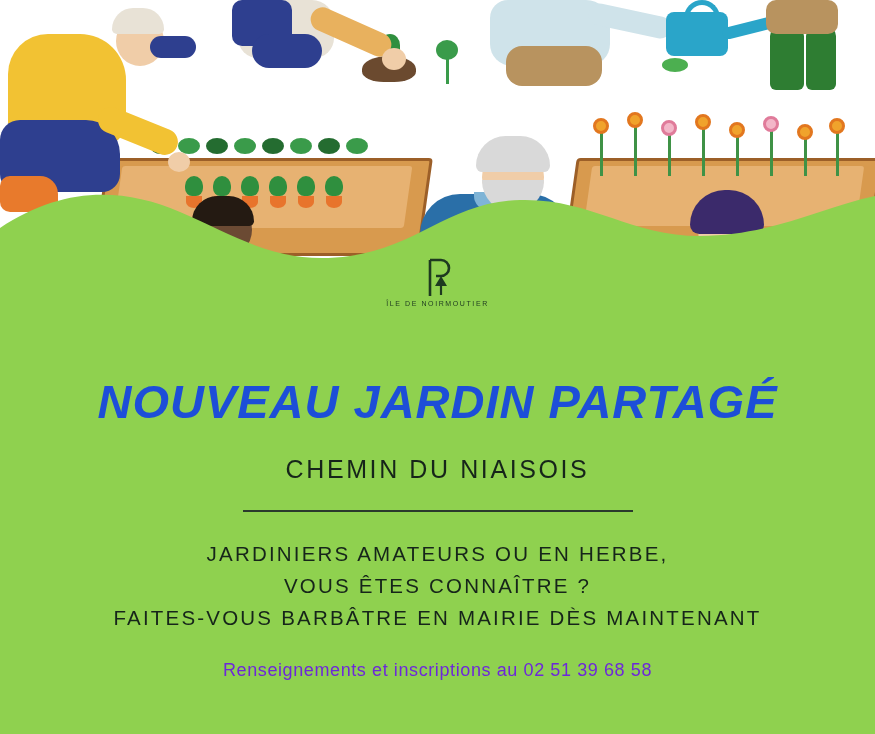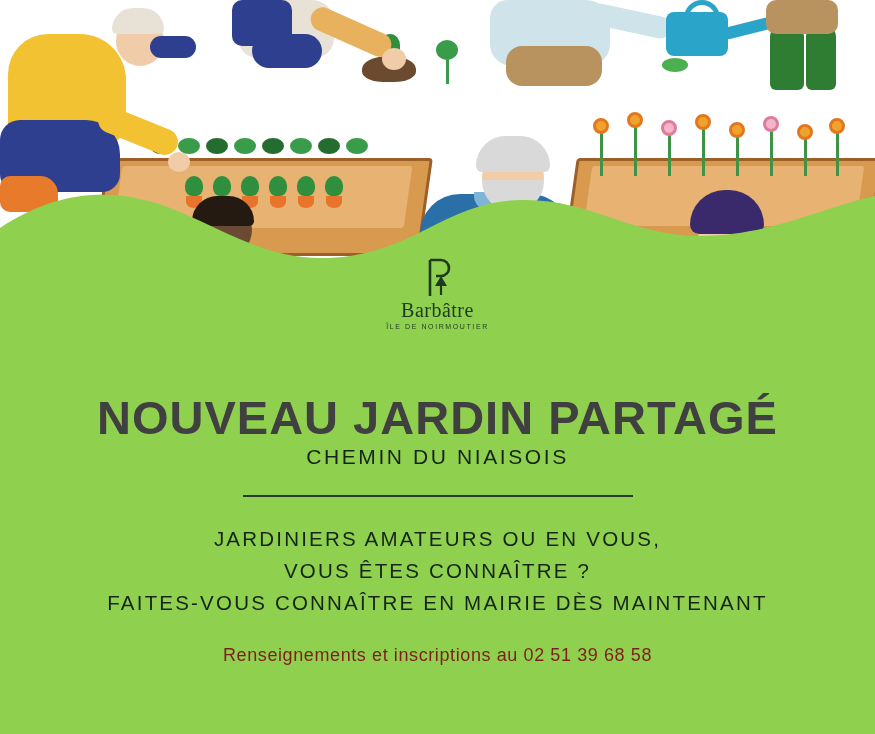--- a/index.html
+++ b/index.html
@@ -138,28 +138,30 @@
     text-align: center;
     color: #15251a;
   }
   .kicker {
     font-size: 21px;
     letter-spacing: 2.2px;
     font-weight: 500;
     color: #16251a;
   }
   .headline {
-    margin-top: 38px;
+    margin-top: 22px;
     font-size: 47px;
     font-weight: bold;
     letter-spacing: 1px;
-    color: #404040;
+    color: #1d4ed8;
+    font-style: italic;
   }
   .subhead {
-    font-size: 21px;
+    margin-top: 26px;
+    font-size: 25px;
     letter-spacing: 2.6px;
     color: #16251a;
   }
   .rule {
     width: 390px;
     height: 2px;
     background: #2a3a2c;
     margin: 26px auto 0 auto;
   }
   .body-lines {
@@ -167,21 +169,21 @@
     font-size: 20.5px;
     letter-spacing: 2.2px;
     line-height: 1.55;
     color: #16251a;
   }
   .contact {
     margin-top: 24px;
     font-size: 18px;
     letter-spacing: 0.6px;
     line-height: 1.45;
-    color: #7f1d1d;
+    color: #6d28d9;
   }
 </style>
 </head>
 <body>
 
 <div class="poster">
 
   <div class="illustration">
 
     <div class="bed" style="left:100px; top:158px; width:320px; height:92px; background:#d89a4e;"></div>
@@ -309,31 +311,30 @@
     </svg>
   </div>
 
   <div class="logo-block">
     <svg class="logo-mark" viewBox="0 0 34 40">
       <path d="M9 2 h11 a8 8 0 0 1 0 16 h-5" fill="none" stroke="#1e3a20" stroke-width="2.6"></path>
       <path d="M9 2 v36" fill="none" stroke="#1e3a20" stroke-width="2.6"></path>
       <path d="M20 18 l-6 10 h12 z" fill="#1e3a20"></path>
       <path d="M20 28 v9" stroke="#1e3a20" stroke-width="2.2" fill="none"></path>
     </svg>
-    <div class="logo-name">Barbâtre</div>
     <div class="logo-sub">ÎLE DE NOIRMOUTIER</div>
   </div>
 
   <div class="content">
     <div class="headline">NOUVEAU JARDIN PARTAGÉ</div>
     <div class="subhead">CHEMIN DU NIAISOIS</div>
     <div class="rule"></div>
     <div class="body-lines">
-      <div>JARDINIERS AMATEURS OU EN VOUS,</div>
+      <div>JARDINIERS AMATEURS OU EN HERBE,</div>
       <div>VOUS ÊTES CONNAÎTRE ?</div>
-      <div>FAITES-VOUS CONNAÎTRE EN MAIRIE DÈS MAINTENANT</div>
+      <div>FAITES-VOUS BARBÂTRE EN MAIRIE DÈS MAINTENANT</div>
     </div>
     <div class="contact">
       <div>Renseignements et inscriptions au 02 51 39 68 58</div>
     </div>
   </div>
 
 </div>
 
 </body></html>

